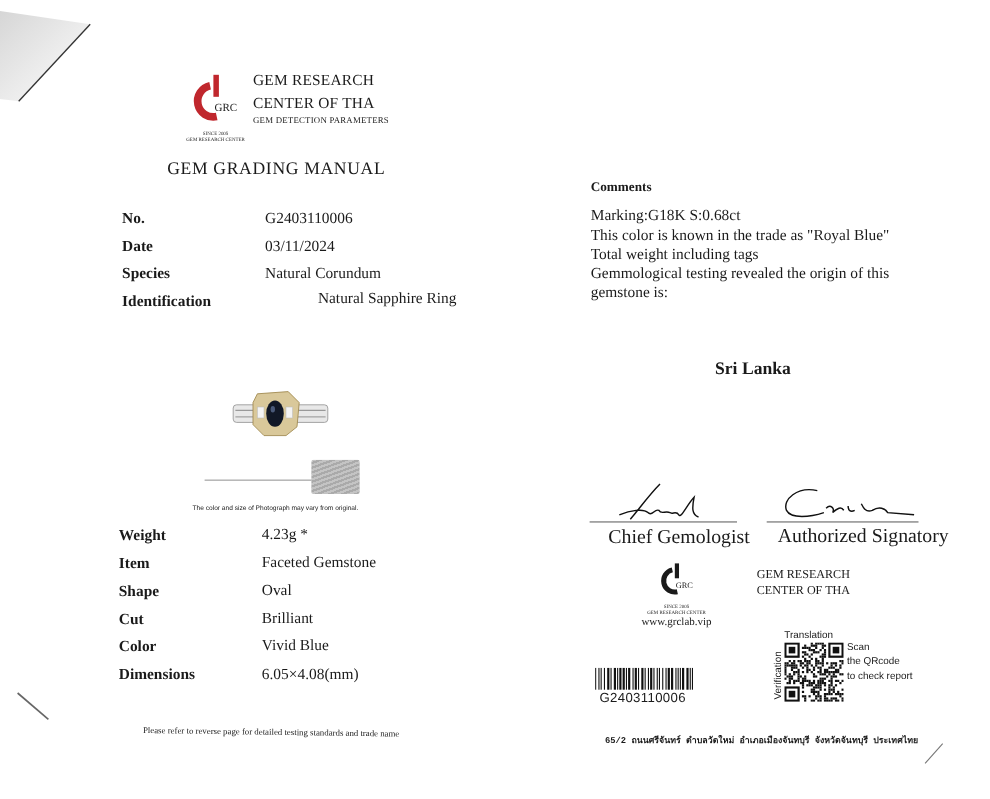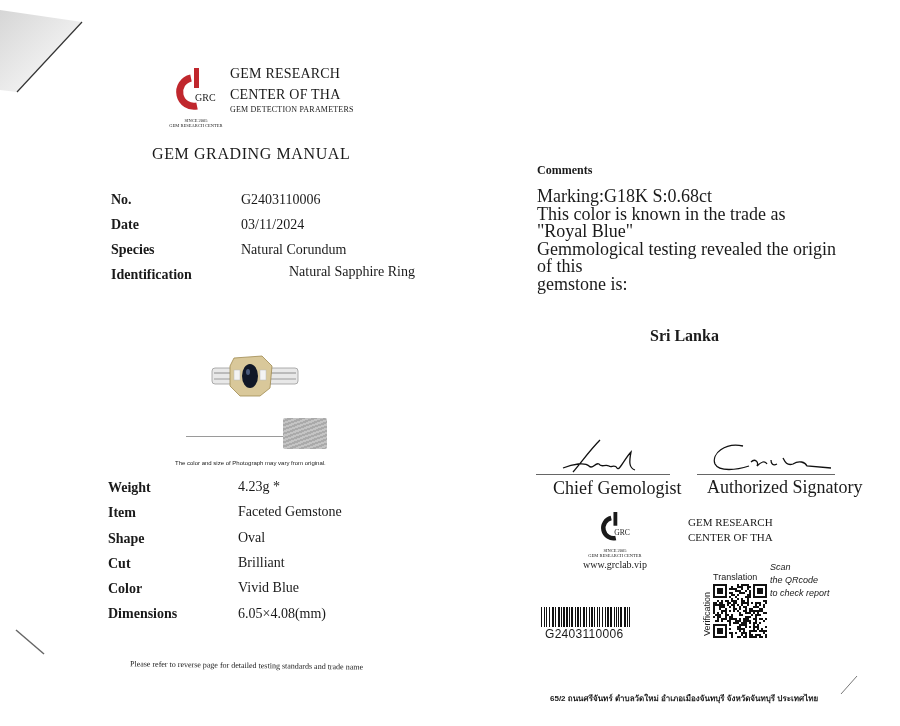--- a/index.html
+++ b/index.html
@@ -24,32 +24,32 @@
 
   .ring { left:210px; top:352px; width:90px; height:48px; }
   .line-h { left:186px; top:436px; width:98px; height:1px; background:#9a9a9a; }
   .swatch { left:283px; top:418px; width:44px; height:31px; background:#b9b9b9; border-radius:2px;
             background-image: repeating-linear-gradient(160deg, #c4c4c4 0 2px, #aaaaaa 2px 4px); }
   .photo-note { left:175px; top:460px; font-family:"Liberation Sans",sans-serif; font-size:6px; }
 
   .foot-note { left:130px; top:661px; font-size:8px; transform:rotate(0.8deg); }
 
   .comments-h { left:537px; top:163px; font-size:12px; font-weight:bold; }
-  .comments { left:537px; top:188px; font-size:18px; line-height:17.5px; width:300px; }
+  .comments { left:537px; top:188px; font-size:14px; line-height:17.5px; width:300px; }
   .origin { left:650px; top:327px; font-size:16px; font-weight:bold; }
 
   .sig-line { height:1px; background:#666; }
   .sig-lbl { font-size:18px; }
 
   .barcode { left:541px; top:607px; width:92px; height:22px; }
   .barcode-num { left:545px; top:627px; font-family:"Liberation Sans",sans-serif; font-size:12px; letter-spacing:0.3px; }
   .qr { left:713px; top:584px; width:54px; height:54px; }
   .qr-text { font-family:"Liberation Sans",sans-serif; font-size:9px; line-height:13px; }
   .vert { font-family:"Liberation Sans",sans-serif; font-size:9px; transform:rotate(-90deg); transform-origin:left top; }
-  .address { left:550px; top:666px; font-family:Liberation Sans, sans-serif; font-size:8px; font-weight:bold;margin-top:26px; }
+  .address { left:550px; top:666px; font-family:Liberation Mono, monospace; font-size:8px; font-weight:bold; }
 </style>
 </head>
 <body>
 
 <svg class="abs corner-tl" viewBox="0 0 90 95">
   <defs>
       <linearGradient id="g1" x1="0" y1="0" x2="1" y2="1">
         <stop offset="0" stop-color="#d6d6d6"></stop>
         <stop offset="1" stop-color="#ffffff"></stop>
       </linearGradient>
@@ -120,20 +120,21 @@
   <div class="row lbl" style="left:108px;top:606px;">Dimensions</div>
   <div class="row val" style="left:238px;top:606px;">6.05×4.08(mm)</div>
 </div>
 
 <div class="abs foot-note">Please refer to reverse page for detailed testing standards and trade name</div>
 
 <div class="abs comments-h">Comments</div>
 <div class="abs comments">
   <div>Marking:G18K S:0.68ct</div>
   <div>This color is known in the trade as "Royal Blue"</div>
+  <div>Total weight including tags</div>
   <div>Gemmological testing revealed the origin of this</div>
   <div>gemstone is:</div>
 </div>
 <div class="abs origin">Sri Lanka</div>
 
 <svg class="abs" style="left:545px;top:438px;width:100px;height:38px;" viewBox="0 0 100 38">
   <path d="M55 2 C45 12 35 26 28 34 M18 30 C28 26 40 24 44 28 C48 32 50 24 54 26 C56 30 60 26 64 28 C66 30 70 26 72 30 C74 34 80 20 86 14 C84 24 84 30 90 32" fill="none" stroke="#111" stroke-width="1.3"></path>
 </svg>
 <div class="abs sig-line" style="left:536px;top:474px;width:134px;"></div>
 <div class="abs sig-lbl" style="left:553px;top:478px;">Chief Gemologist</div>
@@ -466,19 +467,19 @@
     <rect x="0" y="0" width="7" height="7" fill="#111"></rect>
     <rect x="1" y="1" width="5" height="5" fill="#fff"></rect>
     <rect x="2" y="2" width="3" height="3" fill="#111"></rect>
     <rect x="20" y="0" width="7" height="7" fill="#111"></rect>
     <rect x="21" y="1" width="5" height="5" fill="#fff"></rect>
     <rect x="22" y="2" width="3" height="3" fill="#111"></rect>
     <rect x="0" y="20" width="7" height="7" fill="#111"></rect>
     <rect x="1" y="21" width="5" height="5" fill="#fff"></rect>
     <rect x="2" y="22" width="3" height="3" fill="#111"></rect>
   </svg>
-<div class="abs qr-text" style="left:770px;top:561px;font-style:italic;">
+<div class="abs qr-text" style="left:770px;top:582px;">
   <div>Scan</div>
   <div>the QRcode</div>
   <div>to check report</div>
 </div>
 
 <div class="abs address">65/2 ถนนศรีจันทร์ ตำบลวัดใหม่ อำเภอเมืองจันทบุรี จังหวัดจันทบุรี ประเทศไทย</div>
 
 </body></html>

